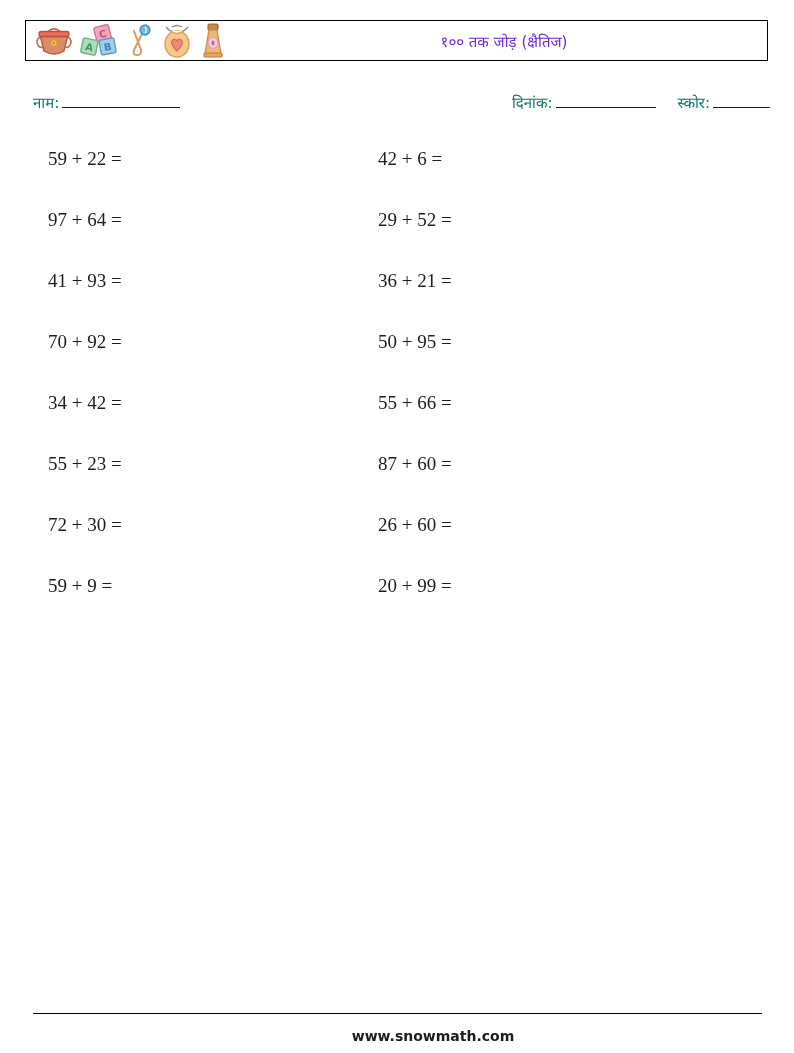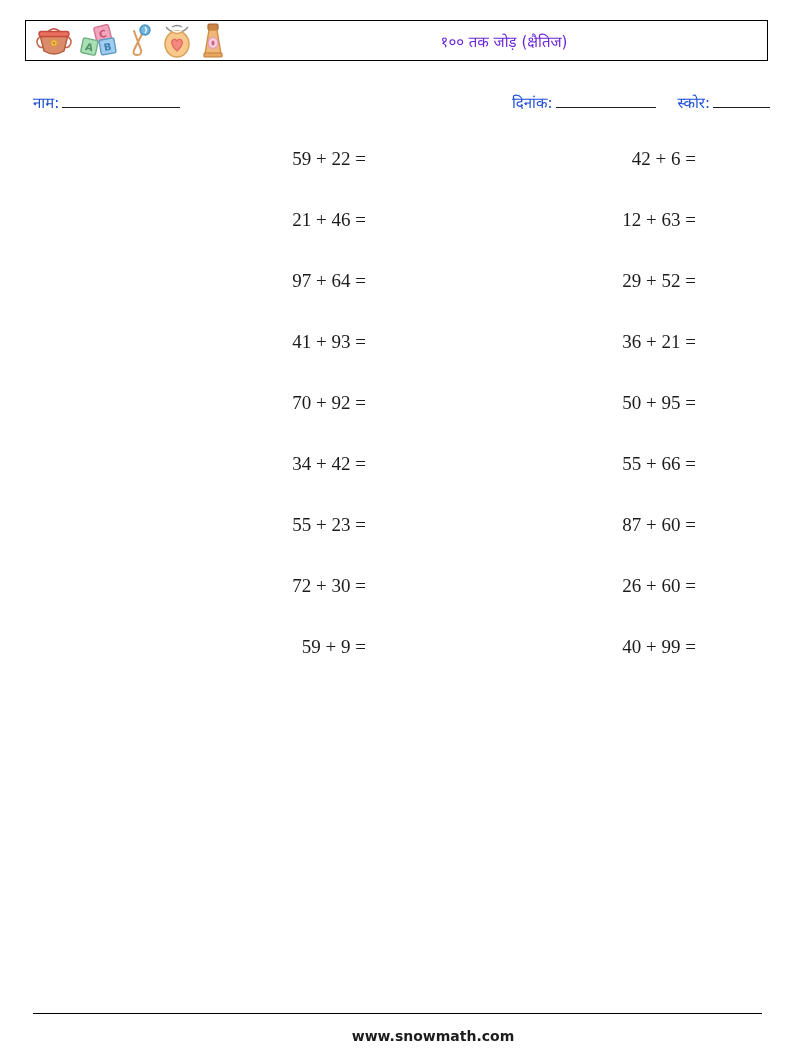--- a/index.html
+++ b/index.html
@@ -58,21 +58,21 @@
 
   
   .meta-row {
     position: absolute;
     left: 33px;
     top: 92px;
     width: 737px;
     height: 26px;
     font-family: "DejaVu Sans", "Liberation Sans", sans-serif;
     font-size: 15px;
-    color: #1d4ed8;
+    color: #0f766e;
   }
   .meta-left {
     position: absolute;
     left: 0;
     top: 0;
     white-space: nowrap;
   }
   .meta-right {
     position: absolute;
     right: 0;
@@ -87,24 +87,23 @@
     margin-left: 3px;
   }
   .rule-name  { width: 118px; }
   .rule-date  { width: 100px; }
   .rule-score { width: 57px;  }
   .meta-gap { display: inline-block; width: 22px; }
 
   
   .problems {
     position: absolute;
-    left: 36px;
+    left: 48px;
     top: 148px;
     width: 700px;
-    text-align: right;
   }
   .prob-row {
     display: flex;
     height: 61px;
     align-items: flex-start;
   }
   .prob-cell {
     width: 330px;
     font-family: "Liberation Serif", "DejaVu Serif", serif;
     font-size: 19px;
@@ -213,24 +212,20 @@
   </div>
 </div>
 
 <div class="problems">
 
   <div class="prob-row">
     <div class="prob-cell">59 + 22 =</div>
     <div class="prob-cell">42 + 6 =</div>
   </div>
 
-  <div class="prob-row">
-    <div class="prob-cell">21 + 46 =</div>
-    <div class="prob-cell">12 + 63 =</div>
-  </div>
 
   <div class="prob-row">
     <div class="prob-cell">97 + 64 =</div>
     <div class="prob-cell">29 + 52 =</div>
   </div>
 
 
   <div class="prob-row">
     <div class="prob-cell">41 + 93 =</div>
     <div class="prob-cell">36 + 21 =</div>
@@ -251,19 +246,19 @@
     <div class="prob-cell">87 + 60 =</div>
   </div>
 
   <div class="prob-row">
     <div class="prob-cell">72 + 30 =</div>
     <div class="prob-cell">26 + 60 =</div>
   </div>
 
   <div class="prob-row">
     <div class="prob-cell">59 + 9 =</div>
-    <div class="prob-cell">40 + 99 =</div>
+    <div class="prob-cell">20 + 99 =</div>
   </div>
 
 </div>
 
 <div class="footer-rule"></div>
 <div class="footer-text">www.snowmath.com</div>
 
 </body></html>

